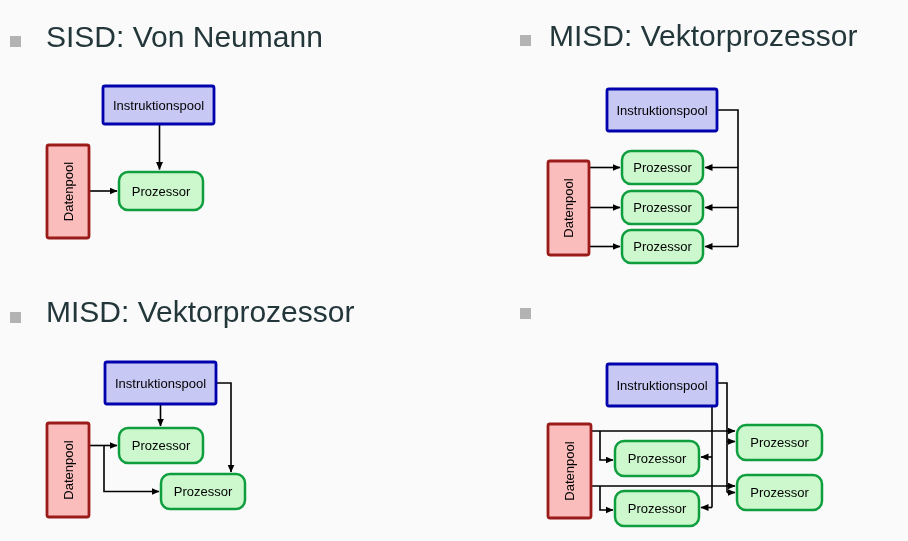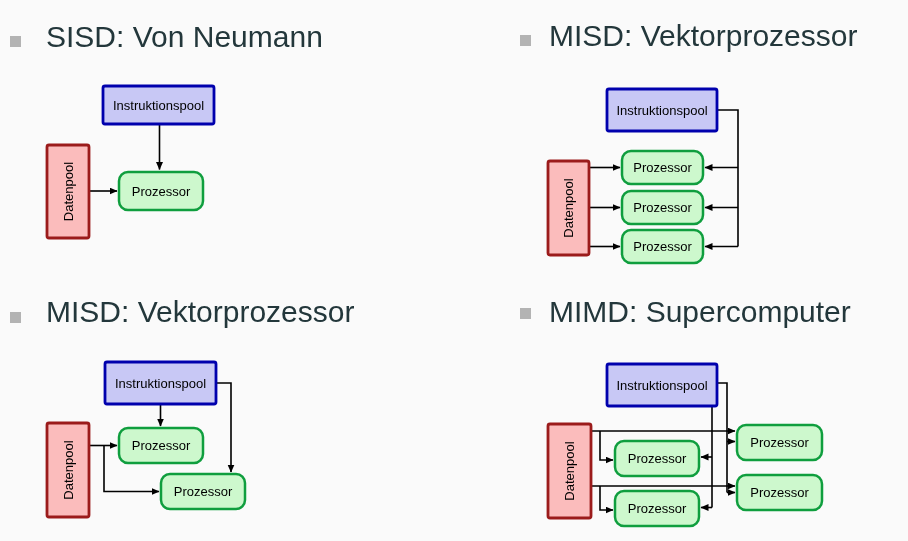--- a/index.html
+++ b/index.html
@@ -125,21 +125,20 @@
       <text class="box-label" transform="translate(68 200) rotate(-90)" y="4.5">Datenpool</text>
       <rect class="box-proc" x="119" y="158" width="84" height="35" rx="9"></rect>
       <text class="box-label" x="161" y="180">Prozessor</text>
       <rect class="box-proc" x="161" y="204" width="84" height="35" rx="9"></rect>
       <text class="box-label" x="203" y="226">Prozessor</text>
     </svg>
   </section>
 
   <section class="quadrant q-mimd">
     <span class="bullet" style="left:66px; top:38px;"></span>
-    <h2 class="title" style="left:95px; top:25px;">MIMD: Supercomputer</h2>
     <svg class="diagram" width="454" height="271" viewBox="0 0 454 271">
       <defs>
         <marker id="ah-d" markerWidth="9" markerHeight="8" refX="7.5" refY="3.5" orient="auto" markerUnits="userSpaceOnUse">
           <path d="M0 0 L8 3.5 L0 7 Z" fill="#000"></path>
         </marker>
       </defs>
       <g>
 
         <path class="wire" d="M258 136 V237.5"></path>
         <path class="wire" d="M258 187 H247" marker-end="url(#ah-d)"></path>

